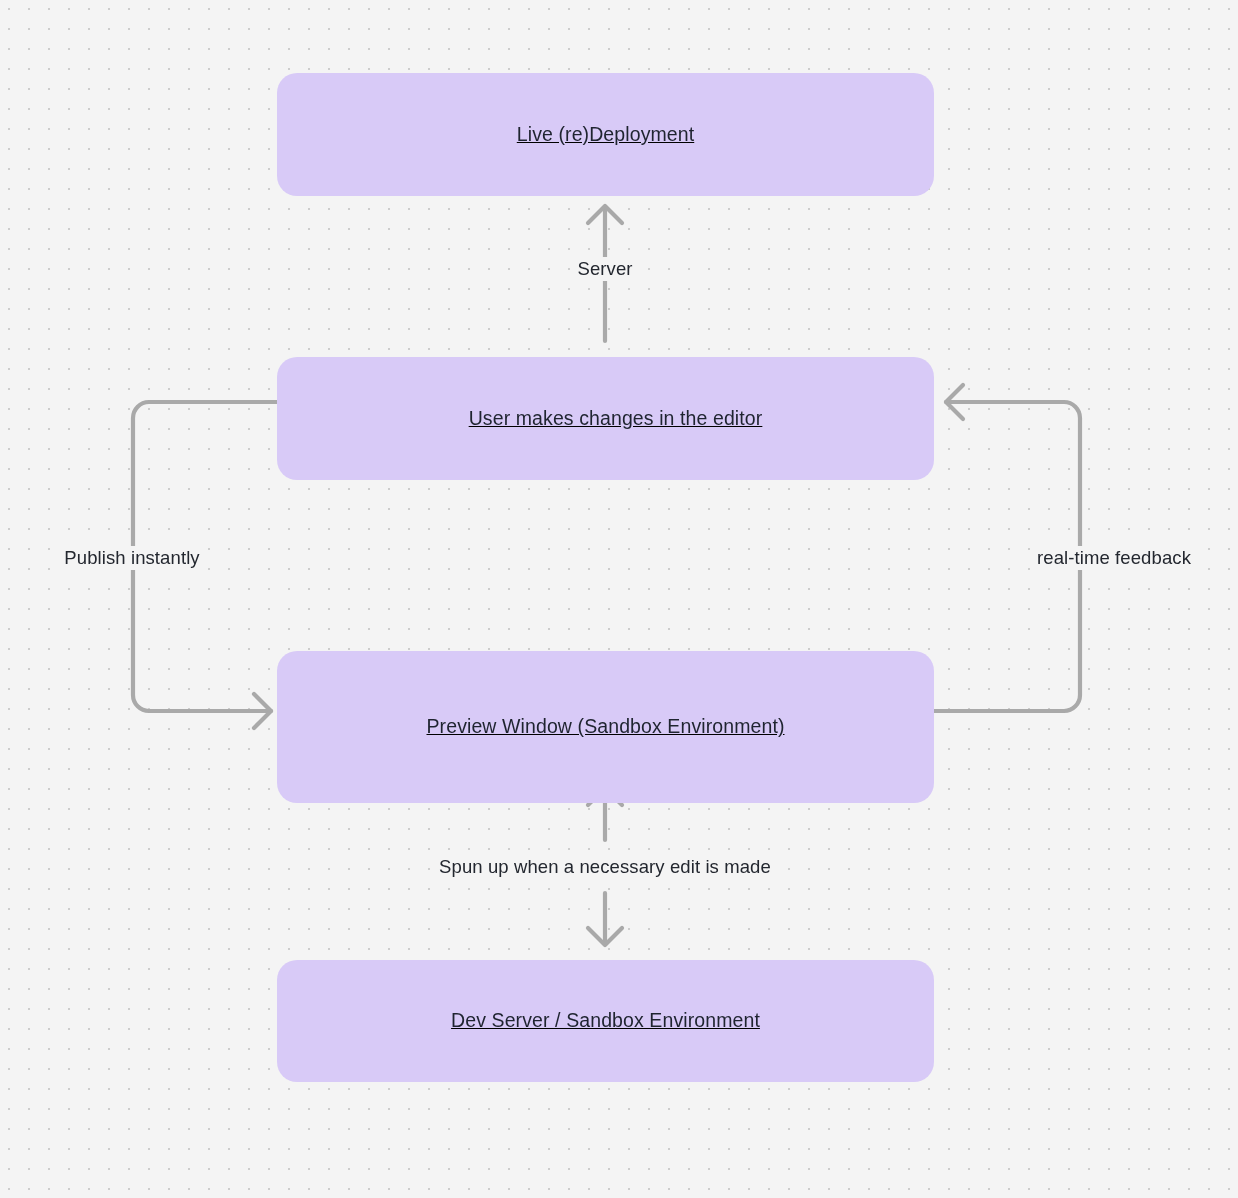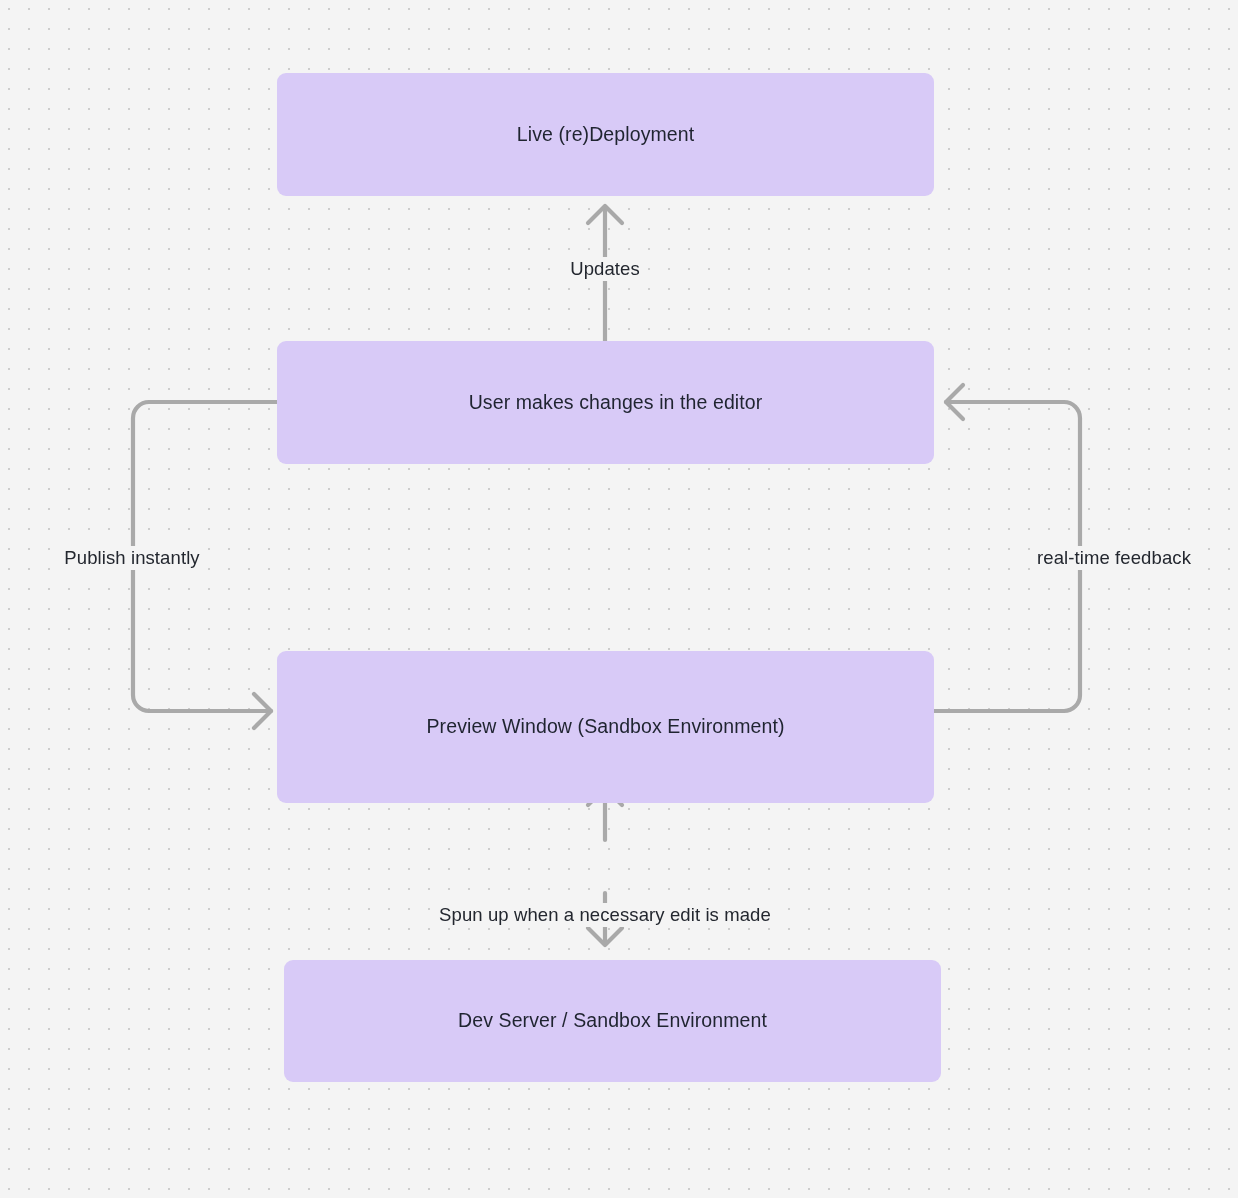--- a/index.html
+++ b/index.html
@@ -27,25 +27,26 @@
     position: absolute;
     left: 0;
     top: 0;
     width: 1238px;
     height: 1198px;
     pointer-events: none;
   }
   .node {
     position: absolute;
     background: #d8caf7;
-    border-radius: 9px;
+    border-radius: 20px;
     display: flex;
     align-items: center;
     justify-content: center;
     box-sizing: border-box;
+    text-decoration: underline;
   }
   .node-label {
     font-size: 19.5px;
     color: #1f2430;
     letter-spacing: 0.1px;
     text-align: center;
     line-height: 1.3;
     white-space: nowrap;
   }
   .edge-label {
@@ -53,28 +54,28 @@
     font-size: 18.5px;
     color: #23272f;
     letter-spacing: 0.1px;
     white-space: nowrap;
     background: #f4f4f4;
     padding: 1px 6px;
     transform: translate(-50%, -50%);
     text-align: center;
   }
   .n1 { left: 277px; top: 73px;  width: 657px; height: 123px; }
-  .n2 { left: 277px; top: 341px; width: 657px; height: 123px; padding-left: 20px; }
+  .n2 { left: 277px; top: 357px; width: 657px; height: 123px; padding-left: 20px; }
   .n3 { left: 277px; top: 651px; width: 657px; height: 152px; }
-  .n4 { left: 277px; top: 960px; width: 657px; height: 122px; margin-left: 7px; }
+  .n4 { left: 277px; top: 960px; width: 657px; height: 122px; }
 
   .lb-publish   { left: 605px; top: 269px; }
   .lb-updates   { left: 132px; top: 558px; }
   .lb-realtime  { left: 1078px; top: 558px; margin-left: 36px; }
-  .lb-spun      { left: 605px; top: 867px; margin-top: 48px; }
+  .lb-spun      { left: 605px; top: 867px; }
 </style>
 </head>
 <body>
 
 <div id="canvas">
 
   <svg id="edges" viewBox="0 0 1238 1198" width="1238" height="1198" xmlns="http://www.w3.org/2000/svg">
 
     <g fill="none" stroke="#a9a9a9" stroke-width="4.2" stroke-linecap="round" stroke-linejoin="round">
       <line x1="605" y1="341" x2="605" y2="207"></line>
@@ -108,21 +109,21 @@
   </div>
 
   <div class="node n3">
     <span class="node-label">Preview Window (Sandbox Environment)</span>
   </div>
 
   <div class="node n4">
     <span class="node-label">Dev Server / Sandbox Environment</span>
   </div>
 
-  <div class="edge-label lb-publish">Updates</div>
+  <div class="edge-label lb-publish">Server</div>
 
   <div class="edge-label lb-updates">Publish instantly</div>
 
   <div class="edge-label lb-realtime">real-time feedback</div>
 
   <div class="edge-label lb-spun">Spun up when a necessary edit is made</div>
 
 </div>
 
 </body></html>

